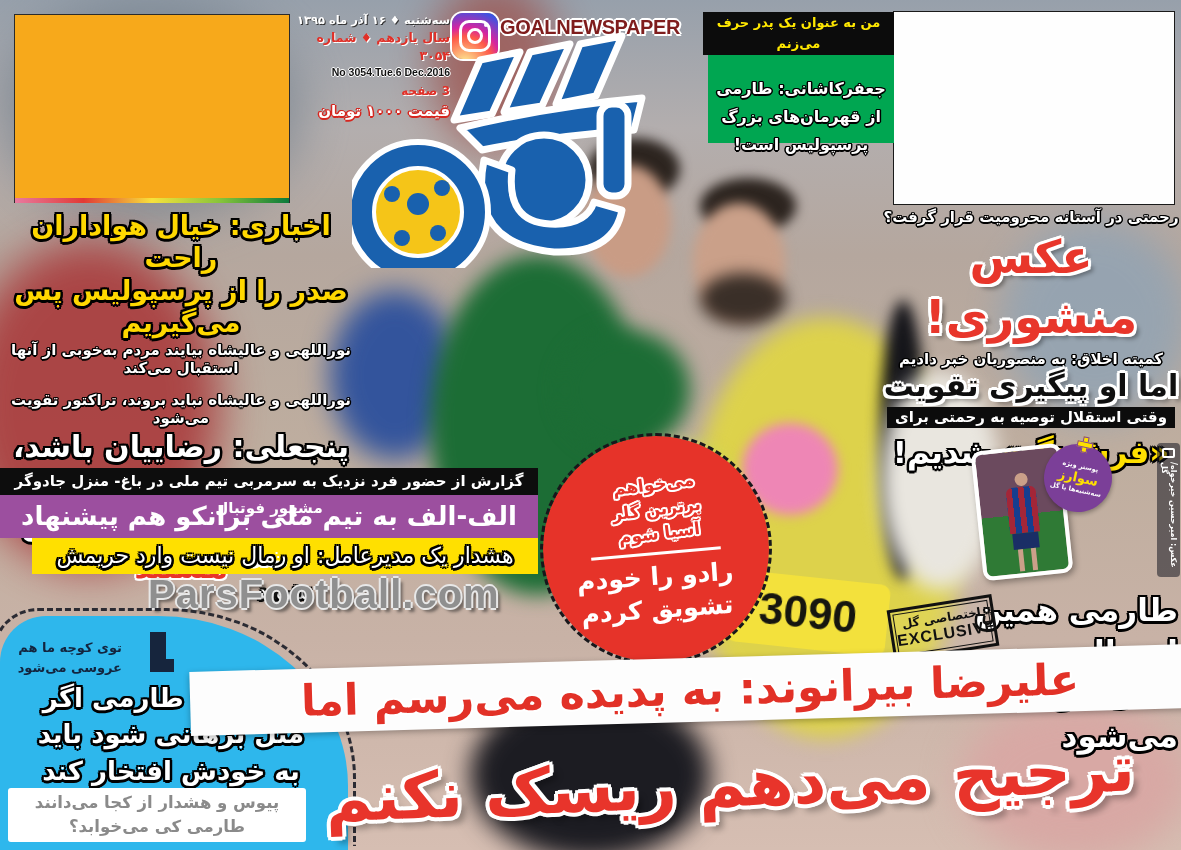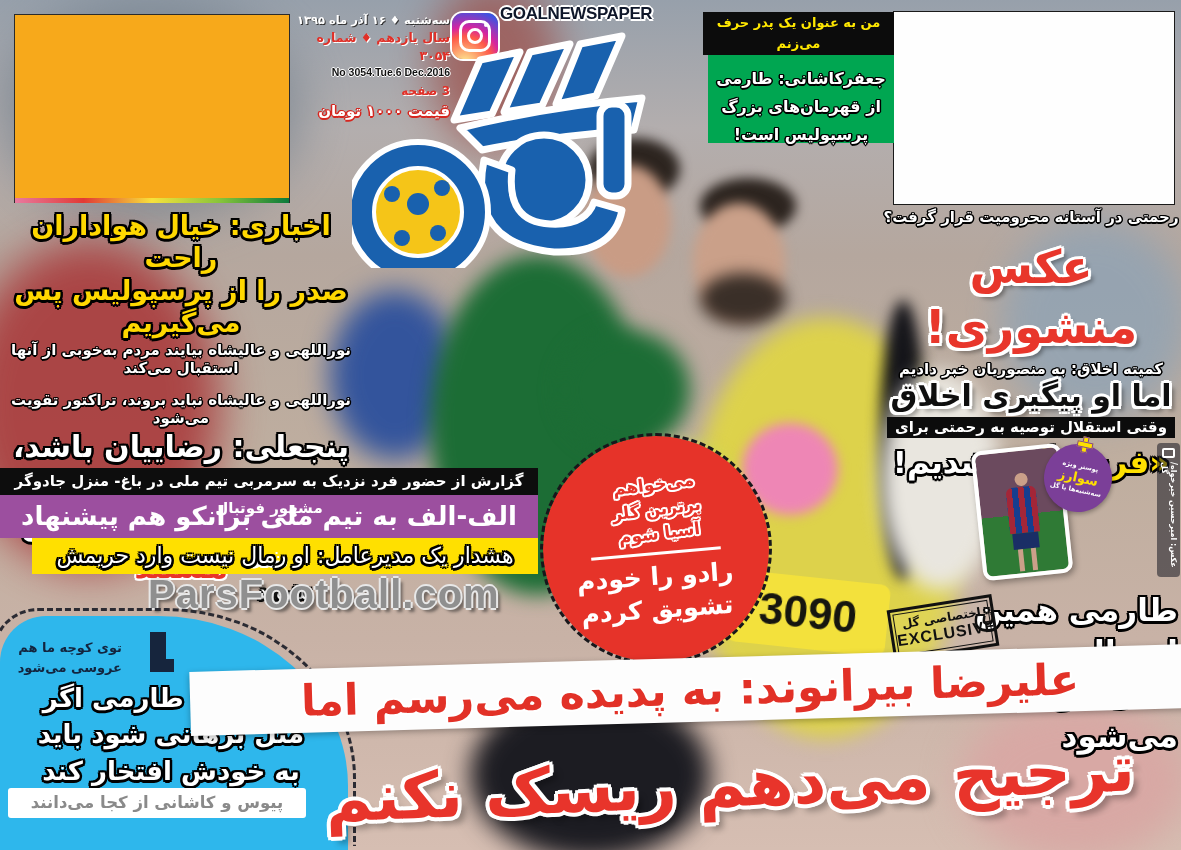--- a/index.html
+++ b/index.html
@@ -30,32 +30,32 @@
      font-family:"Liberation Sans",sans-serif;text-shadow:1px 0 0 #fff,-1px 0 0 #fff,0 1px 0 #fff,0 -1px 0 #fff;}
   #dateBlock .d4{font-size:12px;font-weight:bold;color:#e03028;margin-top:3px;text-shadow:1px 1px 0 #fff;}
   #dateBlock .d5{font-size:15px;font-weight:bold;color:#fff;
      text-shadow:1.5px 0 0 #d6261f,-1.5px 0 0 #d6261f,0 1.5px 0 #d6261f,0 -1.5px 0 #d6261f,1px 1px 0 #d6261f,-1px -1px 0 #d6261f;}
   #insta{left:452px;top:13px;width:46px;height:46px;border-radius:11px;
      background:radial-gradient(circle at 28% 110%,#fdf497 0%,#fd5949 45%,#d6249f 60%,#285AEB 95%);
      box-shadow:0 0 0 2px #fff;}
   #insta .cam{position:absolute;inset:7px;border:3px solid #fff;border-radius:10px;}
   #insta .lens{position:absolute;left:15px;top:15px;width:16px;height:16px;border:3px solid #fff;border-radius:50%;}
   #insta .dot{position:absolute;right:10px;top:10px;width:4px;height:4px;background:#fff;border-radius:50%;}
-  #brand{left:500px;top:4px;font-family:"Liberation Sans",sans-serif;font-weight:bold;
-     font-size:17px;letter-spacing:-.4px;color:#0f172a;
+  #brand{left:500px;top:16px;font-family:"Liberation Sans",sans-serif;font-weight:bold;
+     font-size:20px;letter-spacing:-.4px;color:#7f1d1d;
      text-shadow:2px 0 0 #fff,-2px 0 0 #fff,0 2px 0 #fff,0 -2px 0 #fff,1.5px 1.5px 0 #fff,-1.5px -1.5px 0 #fff;}
   
   #trBlack{left:703px;top:12px;width:191px;height:43px;background:#0c0c0c;color:#FFE800;
      font-size:13px;font-weight:bold;line-height:1.6;padding-top:1px;}
   #trGreen{left:708px;top:55px;width:186px;height:88px;background:#00A651;color:#fff;
-     font-size:16px;font-weight:bold;line-height:1.75;padding-top:10px;}
+     font-size:16px;font-weight:bold;line-height:1.75;padding-top:20px;}
   
   #rcol{left:882px;top:208px;width:298px;color:#fff;}
   #rcol .k{font-size:15px;font-weight:bold;}
-  #rcol .h1{font-size:46px;font-weight:bold;color:#E8362B;line-height:1.3;margin-top:12px;}
+  #rcol .h1{font-size:46px;font-weight:bold;color:#E8362B;line-height:1.3;margin-top:2px;}
   #rcol .s1{font-size:15px;font-weight:bold;margin-top:2px;}
   #rcol .s2{font-size:30px;font-weight:bold;color:#0f0f0f;line-height:1.2;}
   #rcol .strip{display:inline-block;background:#0c0c0c;color:#fff;font-size:15px;font-weight:bold;
      padding:1px 8px 2px;margin-top:3px;}
   #rcol .h2{font-size:31px;font-weight:bold;margin-top:6px;}
   #rcol .h2 .ya{color:#FFE000;}
   
   #card{left:977px;top:447px;width:90px;height:130px;border:4px solid #fff;border-radius:10px;
      transform:rotate(-6deg);overflow:hidden;background:linear-gradient(#6b4a5e 0 52%,#2f7a35 52% 100%);
      box-shadow:2px 3px 6px rgba(0,0,0,.35);}
@@ -215,21 +215,21 @@
   <div id="trGreen" class="abs z2 rtl ctr">
     <div class="ob">جعفرکاشانی: طارمی</div>
     <div class="ob">از قهرمان‌های بزرگ</div>
     <div class="ob">پرسپولیس است!</div>
   </div>
 
   <div id="rcol" class="abs z3 rtl ctr">
     <div class="k ob">رحمتی در آستانه محرومیت قرار گرفت؟</div>
     <div class="h1 ow3">عکس منشوری!</div>
     <div class="s1 ob">کمیته اخلاق: به منصوریان خبر دادیم</div>
-    <div class="s2 ow3">اما او پیگیری اخلاق</div>
+    <div class="s2 ow3">اما او پیگیری تقویت</div>
     <div><span class="strip">وقتی استقلال توصیه به رحمتی برای</span></div>
     <div class="h2">
       <span class="ya ob3">«فرشینگ»</span><span class="ob3"> شدیم!</span>
     </div>
   </div>
 
   <div id="card" class="abs z3">
     <div class="hd"></div>
       <div class="kit"></div>
     <div class="sh"></div>
@@ -301,21 +301,22 @@
     <div class="qt">
       <div>توی کوچه ما هم</div>
         <div>عروسی می‌شود</div>
     </div>
     <div class="hd">
       <div><span class="nm ob3">نوروزی: </span><span class="ob3">طارمی اگر</span></div>
       <div class="ob3">مثل برهانی شود باید</div>
       <div class="ob3">به خودش افتخار کند</div>
     </div>
     <div class="sub">
-      <div>پیوس و کاشانی از کجا می‌دانند</div>
+      <div>پیوس و هشدار از کجا می‌دانند</div>
+        <div>طارمی کی می‌خوابد؟</div>
     </div>
   </div>
 
   <div id="banner1" class="abs">
     <div class="t rtl ow">علیرضا بیرانوند: به پدیده می‌رسم اما</div>
   </div>
   <div id="line2" class="abs rtl owXL">ترجیح می‌دهم ریسک نکنم</div>
 
 </div>
 

